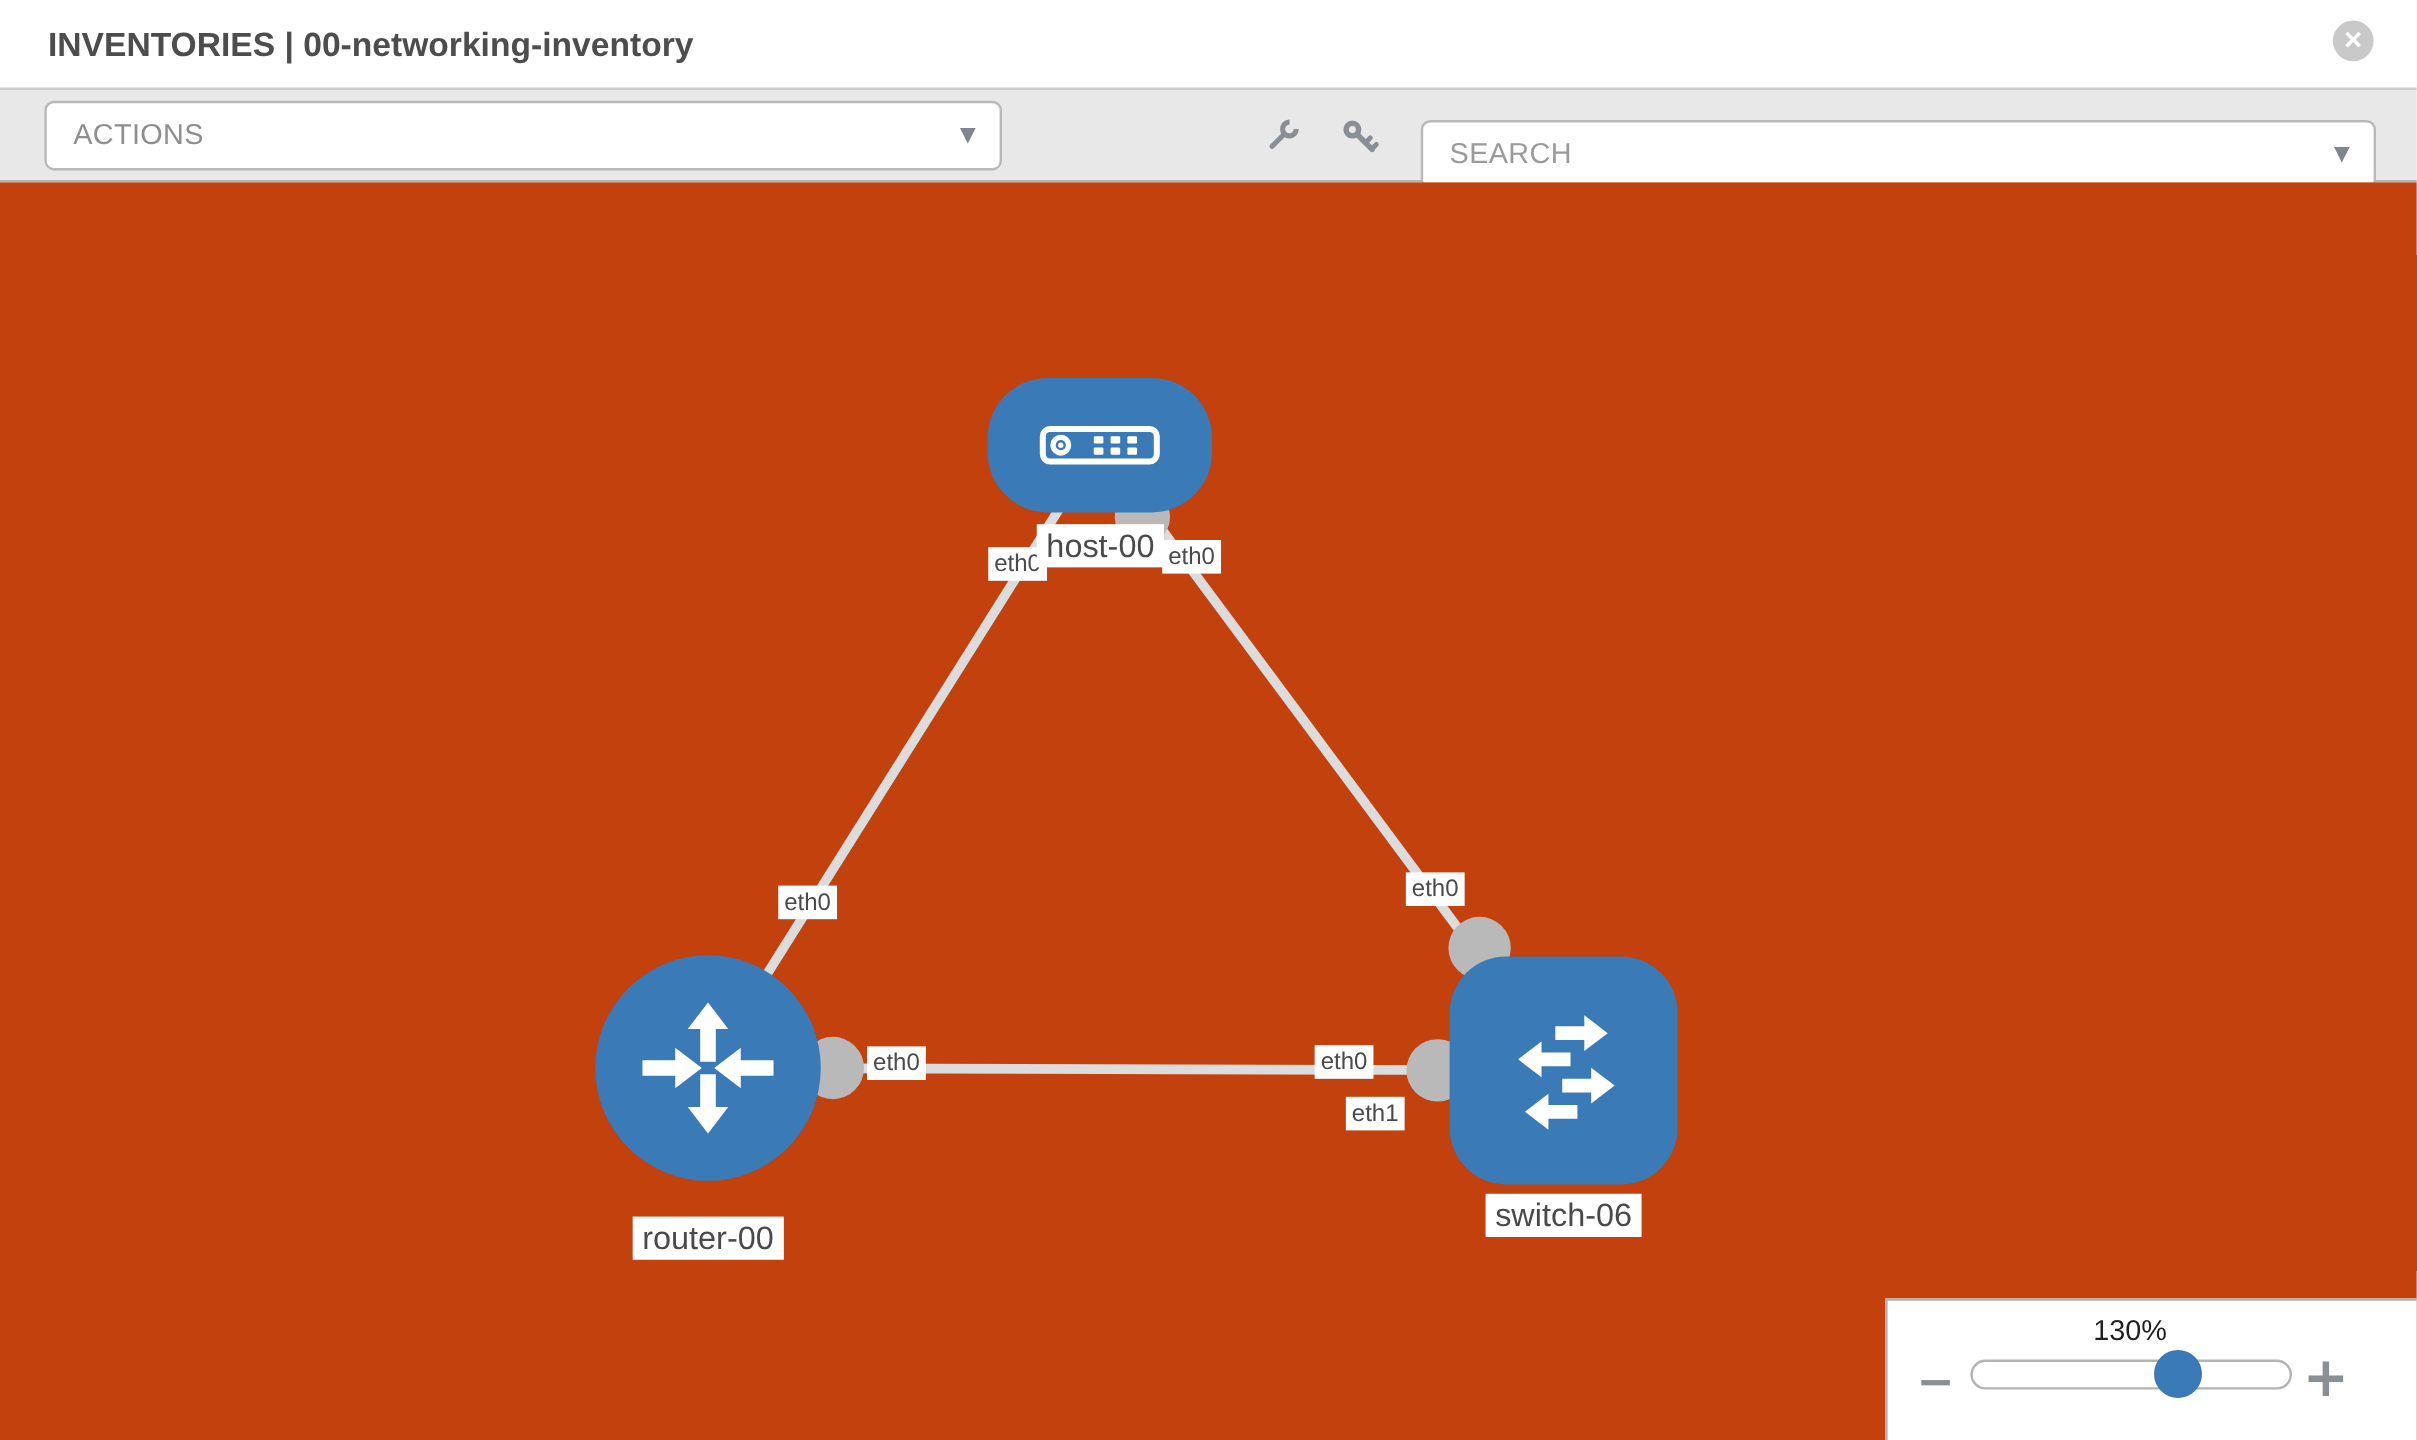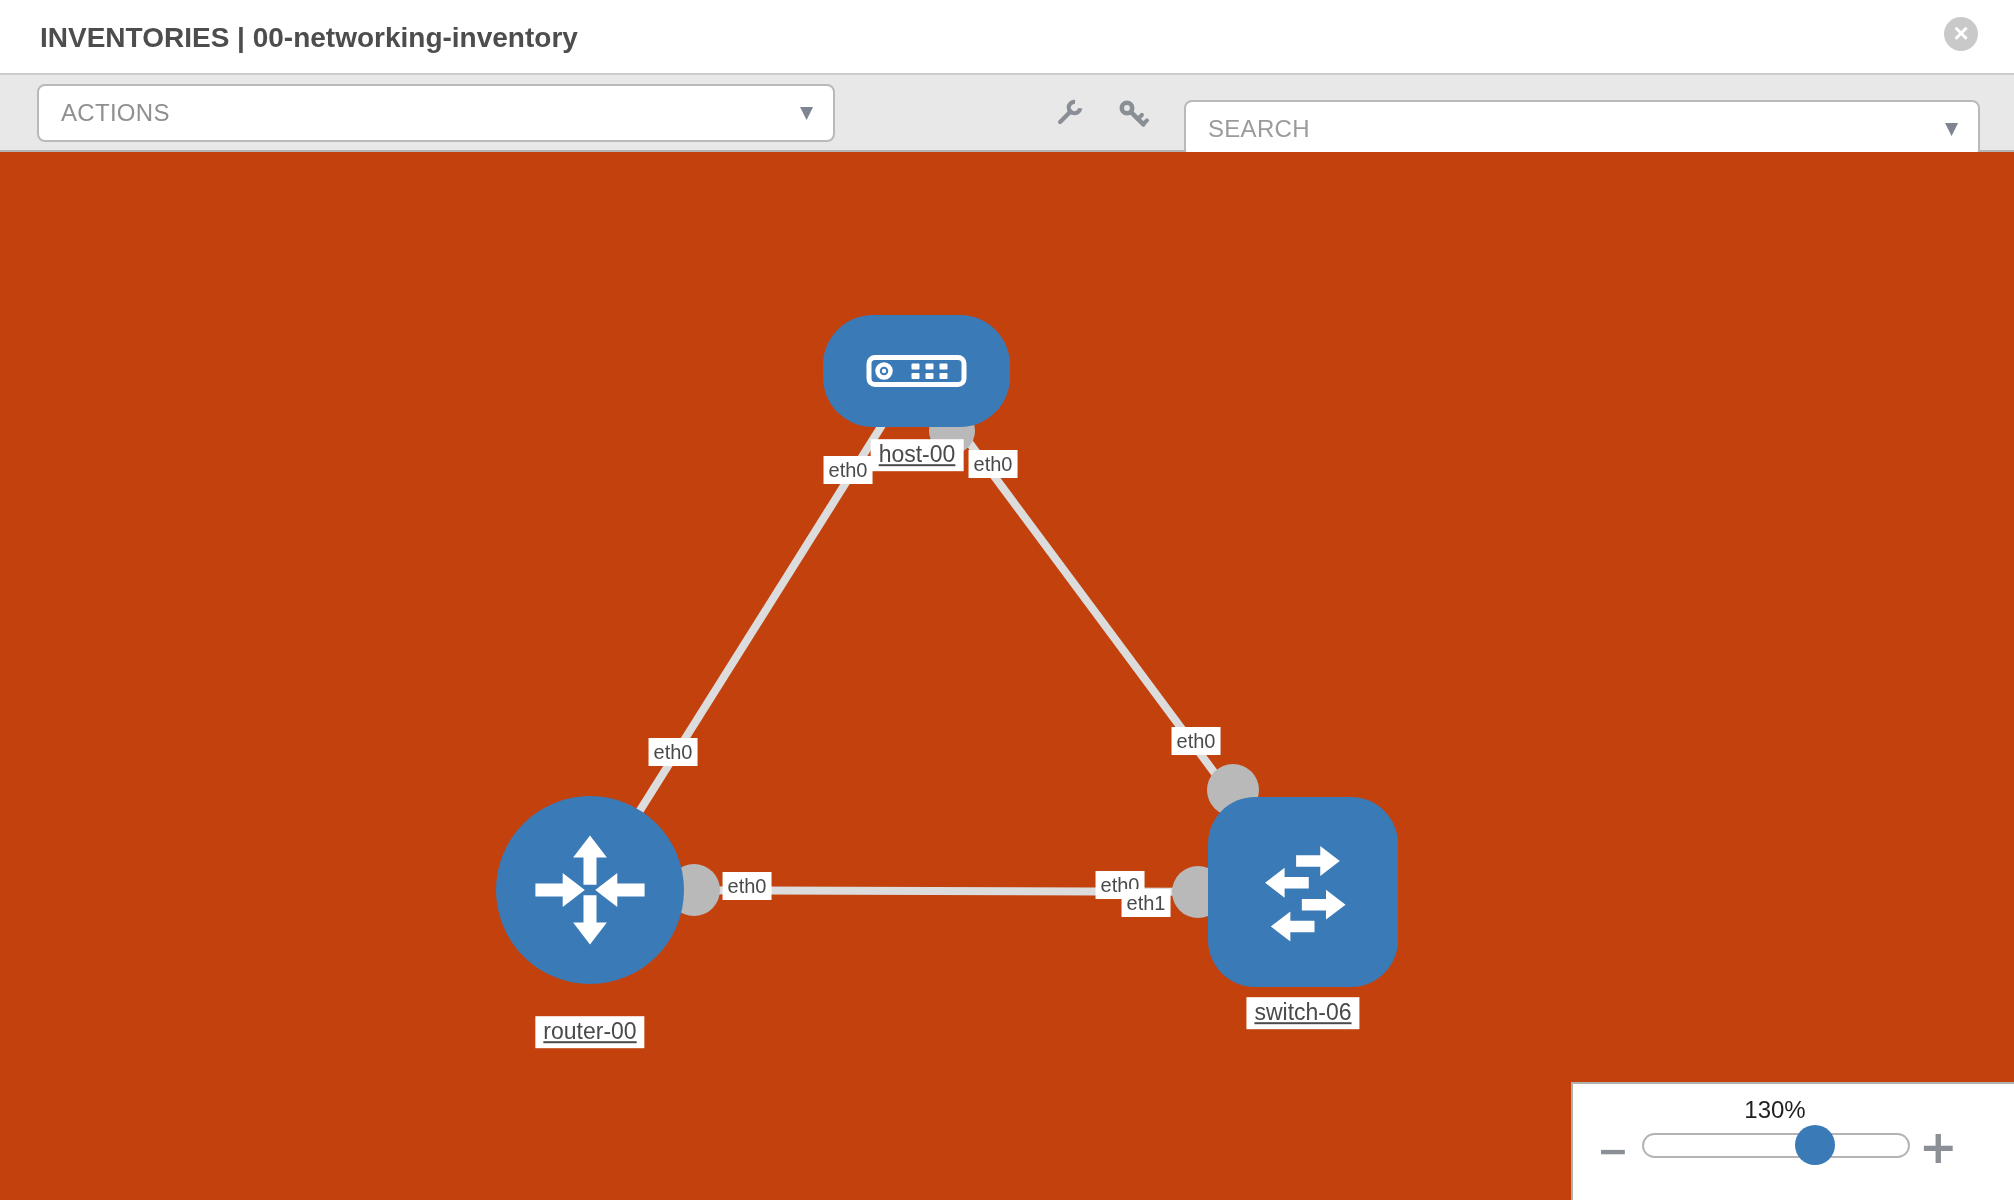--- a/index.html
+++ b/index.html
@@ -51,21 +51,21 @@
   
   .canvas{
     position:absolute;top:152px;left:0;right:0;bottom:0;background:#c2410c;overflow:hidden;
   }
   .topo{position:absolute;left:0;top:0;}
   .plabel,.nlabel{
     position:absolute;transform:translate(-50%,-50%);
     background:#ffffff;color:#4a4a4a;white-space:nowrap;line-height:1.2;
   }
   .plabel{font-size:20px;padding:2px 5px;}
-  .nlabel{font-size:23px;padding:2px 8px;text-decoration:underline;}
+  .nlabel{font-size:27px;padding:2px 8px;}
 
   
   .zoom-panel{
     position:absolute;right:0;bottom:0;width:443px;height:118px;background:#fff;
     border-left:2px solid #b0b0b0;border-top:2px solid #b0b0b0;box-sizing:border-box;
   }
   .zoom-level{
     position:absolute;left:202px;top:26px;transform:translate(-50%,-50%);
     font-size:24px;color:#1f1f1f;
   }
@@ -184,21 +184,21 @@
         </g>
       </g>
     </svg>
 
     <div class="plabel" style="left:848px;top:318px">eth0</div>
     <div class="plabel" style="left:993px;top:312px">eth0</div>
     <div class="plabel" style="left:673px;top:600px">eth0</div>
     <div class="plabel" style="left:1196px;top:589px">eth0</div>
     <div class="plabel" style="left:747px;top:734px">eth0</div>
     <div class="plabel" style="left:1120px;top:733px">eth0</div>
-    <div class="plabel" style="left:1146px;top:751px">eth1</div>
+    <div class="plabel" style="left:1146px;top:776px">eth1</div>
 
     <div class="nlabel" style="left:917px;top:303px">host-00</div>
     <div class="nlabel" style="left:590px;top:880px">router-00</div>
     <div class="nlabel" style="left:1303px;top:861px">switch-06</div>
   </div>
 
   <div class="zoom-panel">
     <div class="zoom-level">130%</div>
     <button class="zoom-minus">
       <span>−</span>

